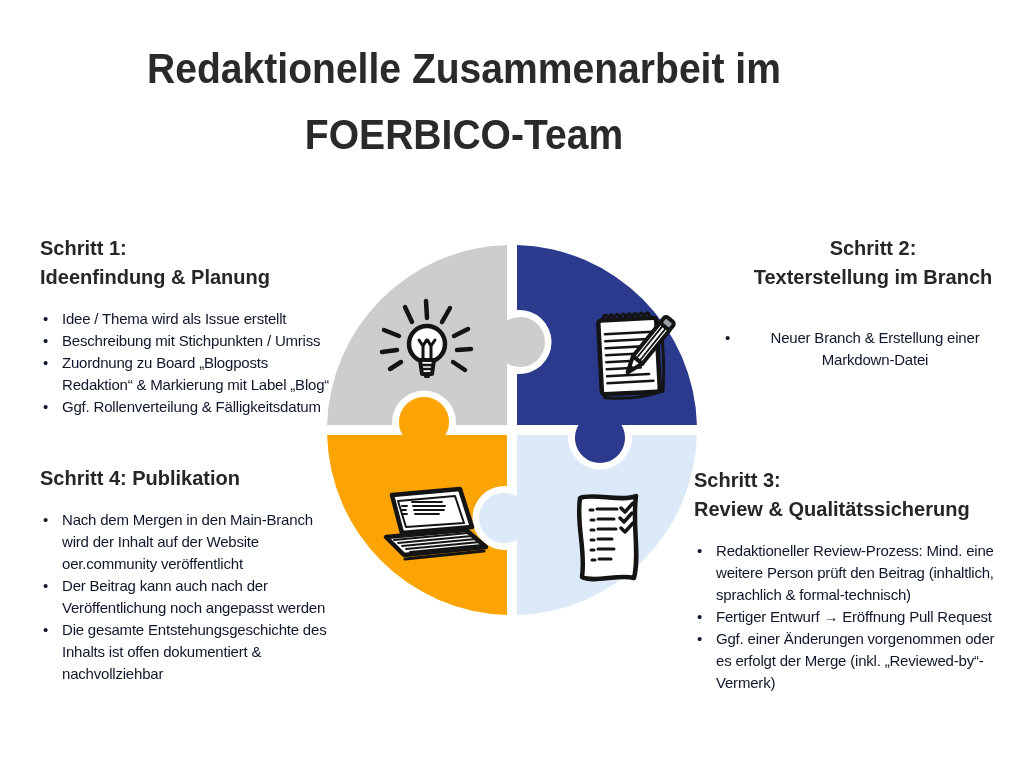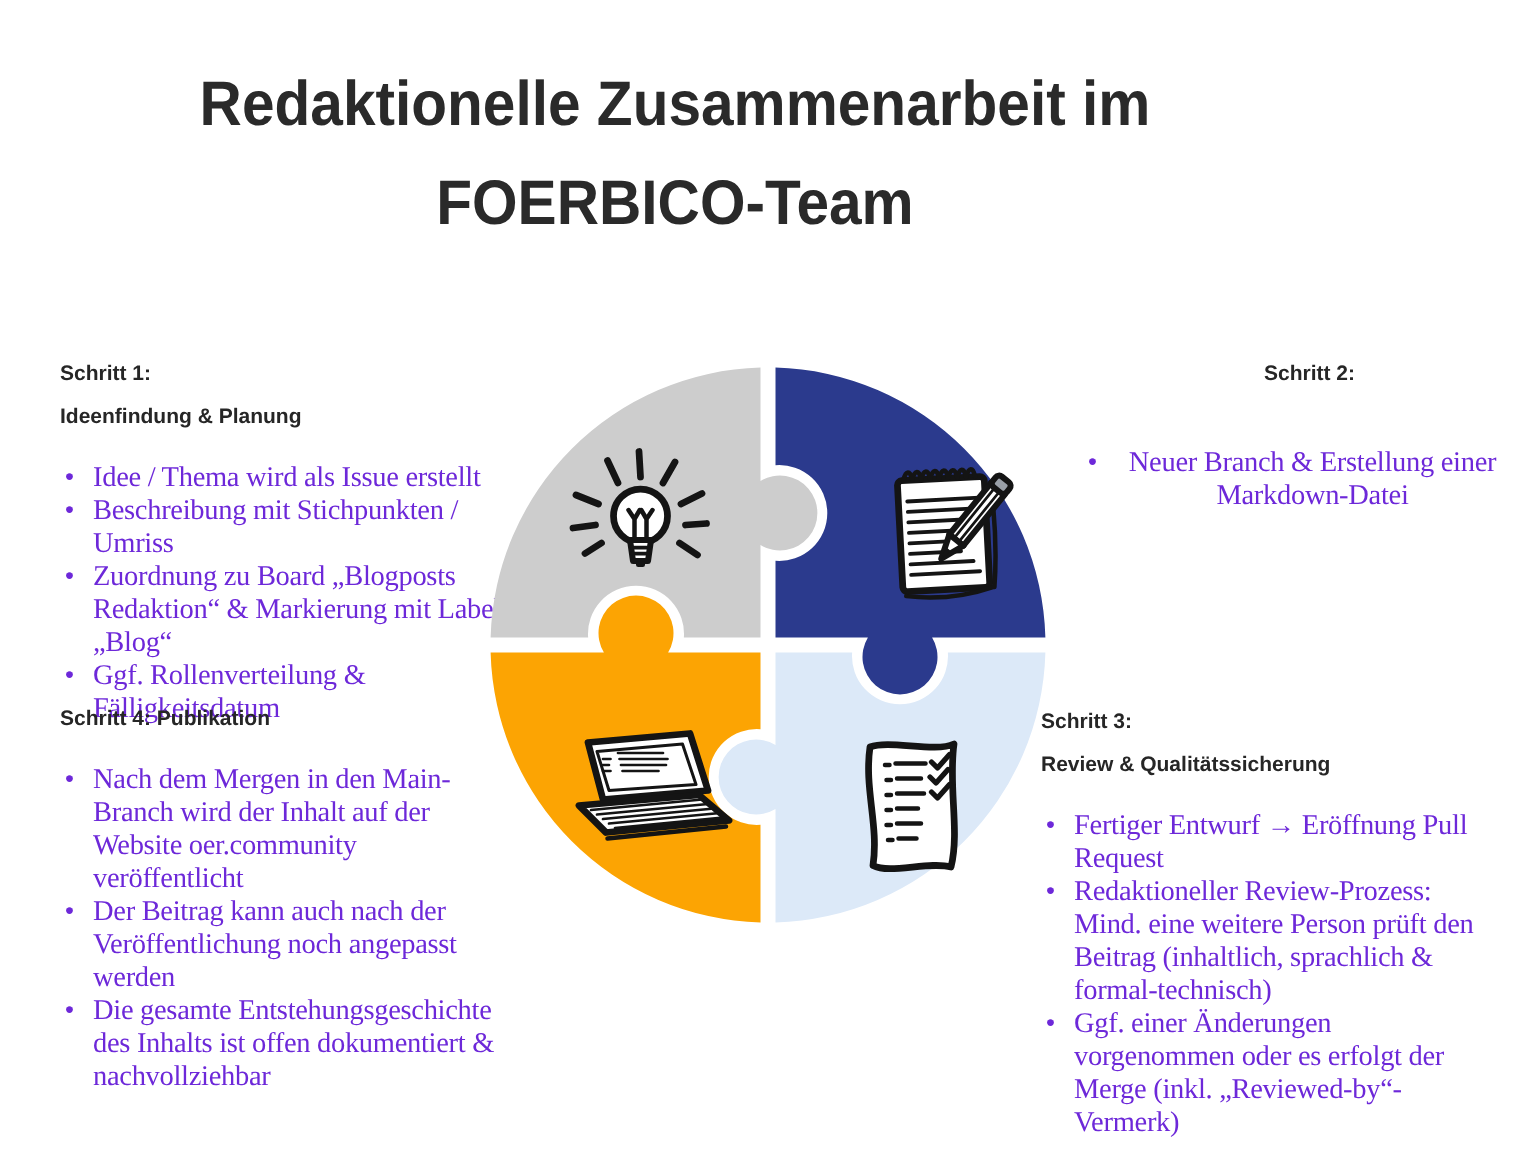--- a/index.html
+++ b/index.html
@@ -1,26 +1,26 @@
 <!DOCTYPE html>
 <html><head>
 <meta charset="utf-8">
 <style>
   html,body{margin:0;padding:0;background:#ffffff;}
   body{font-family:"Liberation Sans",sans-serif;}
   .canvas{position:relative;width:1024px;height:768px;overflow:hidden;background:#ffffff;}
 
   
-  .title{position:absolute;top:36px;left:0;width:900px;text-align:center;color:#2a2a2a;font-weight:700;}
+  .title{position:absolute;top:36px;left:14px;width:900px;text-align:center;color:#2a2a2a;font-weight:700;}
   .title-line{font-size:42px;line-height:66px;transform:scaleX(0.93);transform-origin:50% 50%;white-space:nowrap;}
 
   
   .step{position:absolute;width:302px;}
-  .step-heading{font-size:14px;line-height:29px;font-weight:700;color:#262626;}
-  .step ul{margin:16px 0 0 0;padding:0;list-style:none;font-size:19px;line-height:22px;color:#6d28d9;letter-spacing:-0.2px;font-family:Liberation Serif, serif;}
+  .step-heading{font-size:20px;line-height:29px;font-weight:700;color:#262626;}
+  .step ul{margin:16px 0 0 0;padding:0;list-style:none;font-size:15px;line-height:22px;color:#0f172a;letter-spacing:-0.2px;}
   .step li{position:relative;padding-left:22px;}
   .step li::before{content:"\2022";position:absolute;left:3px;top:0;}
   #step-1{left:40px;top:234px;}
   #step-2{left:722px;top:234px;text-align:center;}
   #step-3{left:694px;top:466px;}
   #step-4{left:40px;top:464px;}
   #step-4 ul{}
   #step-2 li{padding-right:18px;margin-top:35px;}
 
   
@@ -47,34 +47,35 @@
       <li>Idee / Thema wird als Issue erstellt</li>
       <li>Beschreibung mit Stichpunkten / Umriss</li>
       <li>Zuordnung zu Board „Blogposts Redaktion“ &amp; Markierung mit Label „Blog“</li>
       <li>Ggf. Rollenverteilung &amp; Fälligkeitsdatum</li>
     </ul>
   </section>
 
   <section class="step" id="step-2">
     <div class="step-heading">
       <div>Schritt 2:</div>
+      <div>Texterstellung im Branch</div>
     </div>
     <ul>
       <li>Neuer Branch &amp; Erstellung einer Markdown-Datei</li>
     </ul>
   </section>
 
   <section class="step" id="step-3">
     <div class="step-heading">
       <div>Schritt 3:</div>
       <div>Review &amp; Qualitätssicherung</div>
     </div>
     <ul>
+      <li>Redaktioneller Review-Prozess: Mind. eine weitere Person prüft den Beitrag (inhaltlich, sprachlich &amp; formal-technisch)</li>
       <li>Fertiger Entwurf → Eröffnung Pull Request</li>
-      <li>Redaktioneller Review-Prozess: Mind. eine weitere Person prüft den Beitrag (inhaltlich, sprachlich &amp; formal-technisch)</li>
       <li>Ggf. einer Änderungen vorgenommen oder es erfolgt der Merge (inkl. „Reviewed-by“-Vermerk)</li>
     </ul>
   </section>
 
   <section class="step" id="step-4">
     <div class="step-heading">
       <div>Schritt 4: Publikation</div>
     </div>
     <ul>
       <li> Nach dem Mergen in den Main-Branch wird der Inhalt auf der Website oer.community veröffentlicht</li>

